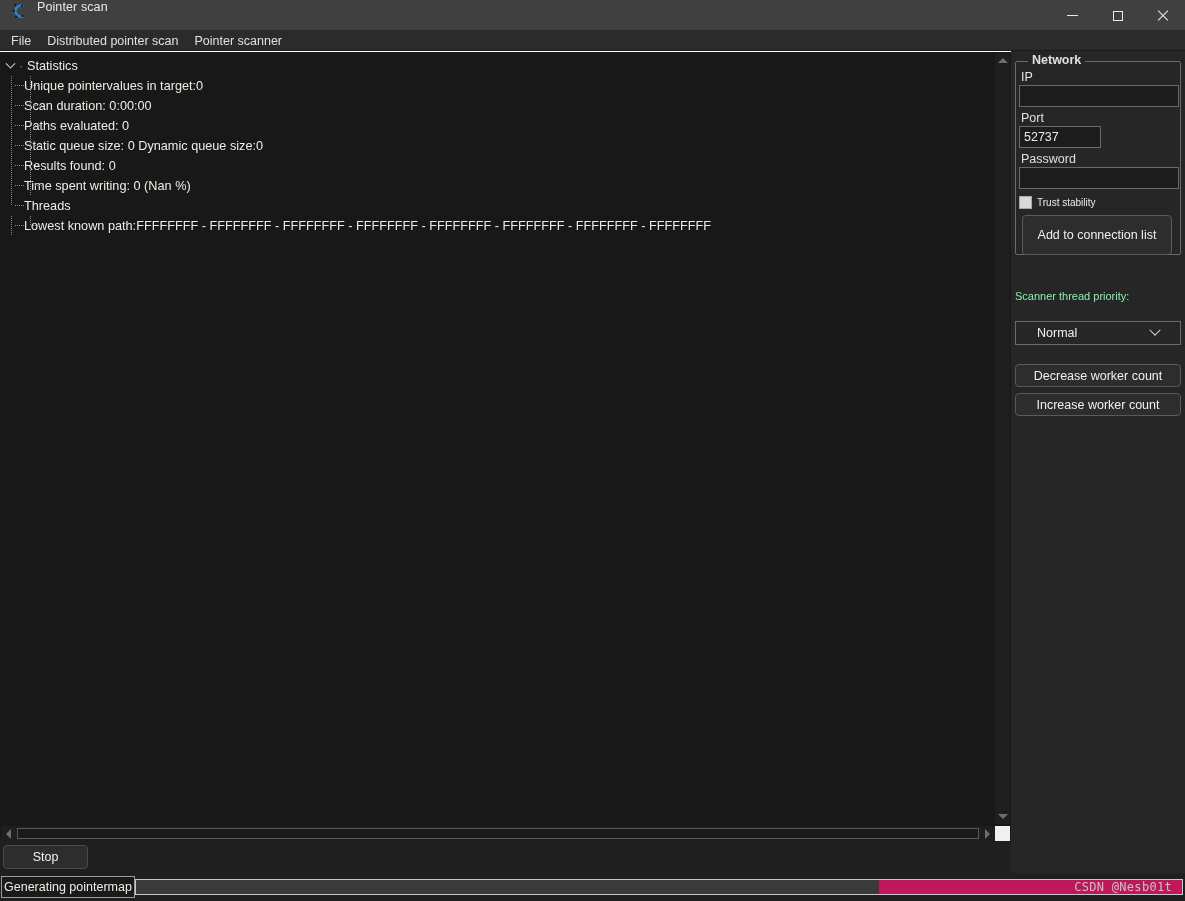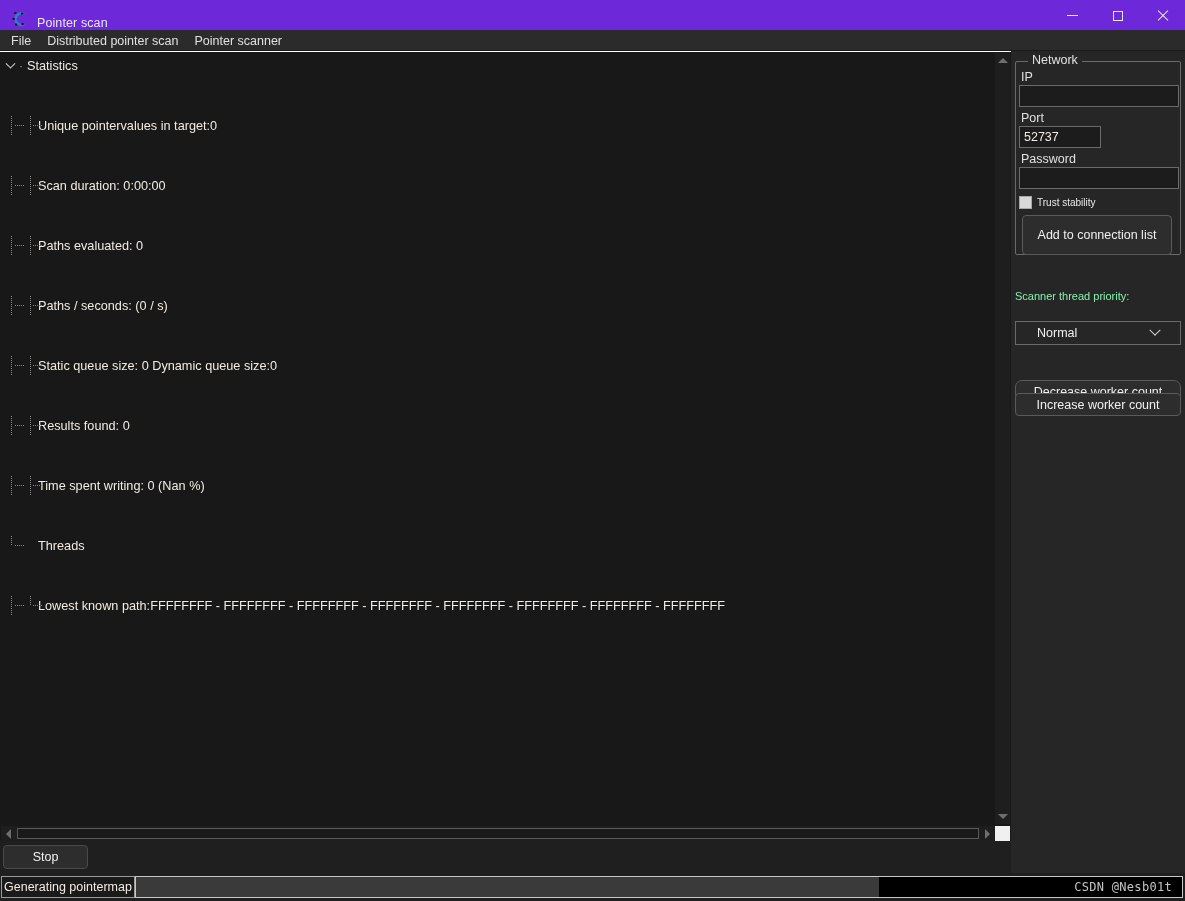--- a/index.html
+++ b/index.html
@@ -12,22 +12,22 @@
   .window {
     position: relative;
     width: 1185px; height: 901px;
     background: #202020;
     display: flex; flex-direction: column;
   }
 
   
   .titlebar {
     height: 31px; min-height: 31px;
-    background: #6d28d9;
-    display: flex; align-items: flex-end;
+    background: #404040;
+    display: flex; align-items: flex-start;
     border-bottom: 1px solid #2b2b2b;
     position: relative;
   }
   .title-icon {
     width: 26px; height: 22px;
     margin-left: 7px; margin-right: 4px;
     display: flex; align-items: center; justify-content: center;
   }
   .title-text {
     color: #e8e8e8; font-size: 12.5px; letter-spacing: .1px;
@@ -87,21 +87,21 @@
     width: 994px; height: 770px;
     background: #181818;
     padding-top: 3px;
     overflow: hidden;
   }
   .tnode {
     height: 20px; display: flex; align-items: center;
     color: #f2ebe3; font-size: 12.7px; white-space: nowrap;
   }
   .tnode.root { padding-left: 4px; }
-  .tnode.child { padding-left: 38px; position: relative; margin-top: 40px; }
+  .tnode.child { padding-left: 24px; position: relative; }
   .expander {
     width: 13px; height: 13px; display:inline-flex;
     align-items:center; justify-content:center; margin-right: 2px;
   }
   .chev {
     width: 7px; height: 7px; border-right: 1.6px solid #d8d8d8;
     border-bottom: 1.6px solid #d8d8d8; transform: rotate(45deg) translate(-2px,-2px);
   }
   .dotlead { color: #9a9a9a; font-size: 12px; margin-right: 4px; }
   .vdots {
@@ -197,23 +197,23 @@
   .status-cell {
     height: 22px; margin-left: 1px; padding: 0 2px;
     border: 1px solid #9a9a9a;
     background: #1a1a1a;
     color: #f2ebe3; font-size: 12.5px;
     display: flex; align-items: center;
     white-space: nowrap;
   }
   .progress-wrap {
     position: relative;
-    height: 22px; flex: 1; margin-left: 0px; margin-right: 2px;
+    height: 16px; flex: 1; margin-left: 0px; margin-right: 2px;
     border: 1px solid #c8c8c8;
-    background: #000000;
+    background: #be185d;
     overflow: hidden;
   }
   .progress-fill {
     position: absolute; left: 0; top: 0; bottom: 0;
     background: #3a3a3a;
   }
   .watermark {
     position: absolute; right: 10px; top: 50%; transform: translateY(-50%);
     color: #c4c4c4; font-size: 12px;
     font-family: "DejaVu Sans Mono", monospace;
@@ -229,21 +229,21 @@
   }
   .groupbox {
     position: absolute; left: 4px; top: 10px;
     width: 166px; height: 194px;
     border: 1px solid #6a6a6a;
     border-radius: 2px;
   }
   .group-title {
     position: absolute; left: 12px; top: -9px;
     background: #262626; padding: 0 4px;
-    color: #e0e0e0; font-size: 12.5px;
+    color: #e0e0e0; font-size: 12.5px; font-weight: bold;
   }
   .fld-label {
     color: #e0e0e0; font-size: 12.5px;
     margin: 0 0 1px 2px;
   }
   .inp {
     background: #1c1c1c;
     border: 1px solid #6a6a6a;
     color: #f2ebe3; font-size: 12.5px;
     height: 22px; line-height: 20px;
@@ -284,21 +284,21 @@
     width: 8px; height: 8px; border-right: 1.5px solid #cfcfcf;
     border-bottom: 1.5px solid #cfcfcf; transform: rotate(45deg) translate(-2px,-2px);
   }
   .wbtn {
     position: absolute; left: 4px;
     width: 166px; height: 23px;
     background: #2d2d2d; border: 1px solid #5a5a5a; border-radius: 4px;
     color: #f0f0f0; font-size: 12.5px;
     display: flex; align-items: center; justify-content: center;
   }
-  .wbtn.dec { top: 329px; border-radius: 7px; }
+  .wbtn.dec { top: 313px; }
   .wbtn.inc { top: 342px; }
 </style>
 </head>
 <body>
 
 <div class="window">
 
   <div class="titlebar">
     <div class="title-icon">
       <svg width="18" height="18" viewBox="0 0 18 18">
@@ -362,27 +362,20 @@
           </div>
 
           <div class="tnode child">
             <span class="vdots"></span>
             <span class="hdots"></span>
             <span class="vdots2"></span>
             <span class="hdots2"></span>
             <span>Paths evaluated: 0</span>
           </div>
 
-          <div class="tnode child">
-            <span class="vdots"></span>
-            <span class="hdots"></span>
-            <span class="vdots2"></span>
-            <span class="hdots2"></span>
-            <span>Paths / seconds: (0 / s)</span>
-          </div>
 
           <div class="tnode child">
             <span class="vdots"></span>
             <span class="hdots"></span>
             <span class="vdots2"></span>
             <span class="hdots2"></span>
             <span>Static queue size: 0 Dynamic queue size:0</span>
           </div>
 
           <div class="tnode child">

